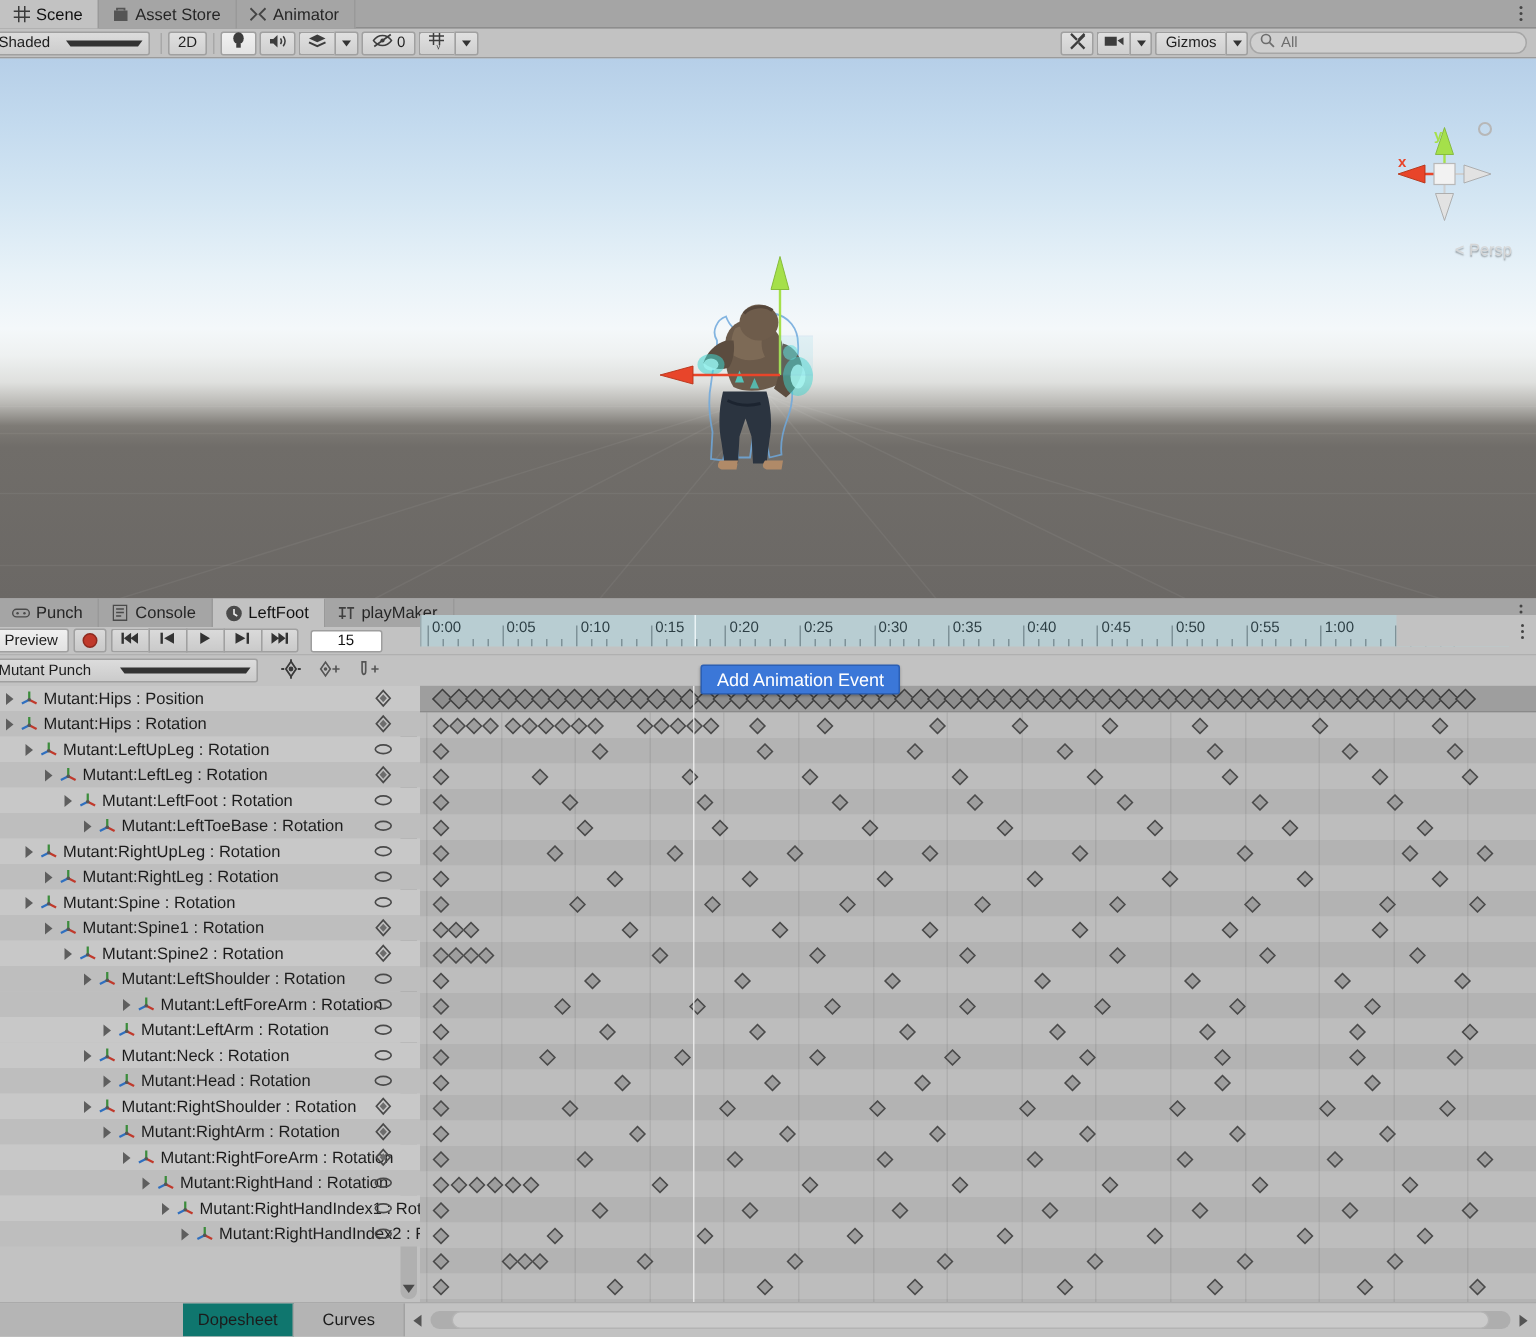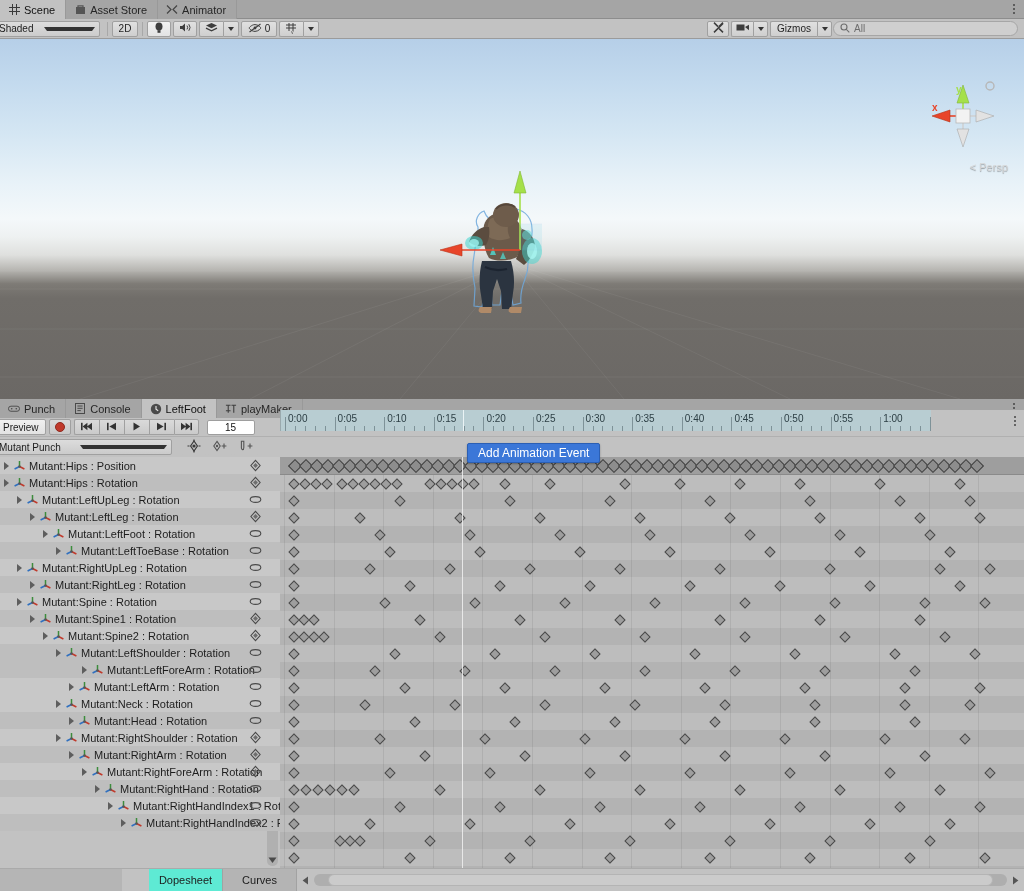--- a/index.html
+++ b/index.html
@@ -186,21 +186,21 @@
   
   .bottom-bar {
     height: 23px; background: #c2c2c2; display: flex; align-items: stretch; flex: 0 0 auto;
     border-top: 1px solid #aaa;
   }
   .bb-left { width: 122px; background: #b5b5b5; }
   .bb-tab {
     width: 74px; display: flex; align-items: center; justify-content: center;
     font-size: 11px; background: #b4b4b4; border-right: 1px solid #a2a2a2;
   }
-  .bb-tab.active { background: #5eead4; margin-left: 27px; }
+  .bb-tab.active { background: #0f766e; }
   .hscroll { flex: 1; display: flex; align-items: center; background: #c2c2c2; padding: 0 2px; }
   .hscroll .arrow-l, .hscroll .arrow-r { width: 13px; display:flex; align-items:center; justify-content:center; }
   .hscroll .htrack { flex: 1; height: 12px; background: #aeaeae; border-radius: 6px; position: relative; margin: 0 2px; }
   .hscroll .hthumb { position: absolute; left: 2%; right: 2%; top: 0; height: 12px; background: #cbcbcb; border-radius: 6px; border: 1px solid #b4b4b4; }
 </style>
 </head>
 <body>
 
 <div class="app">
 

